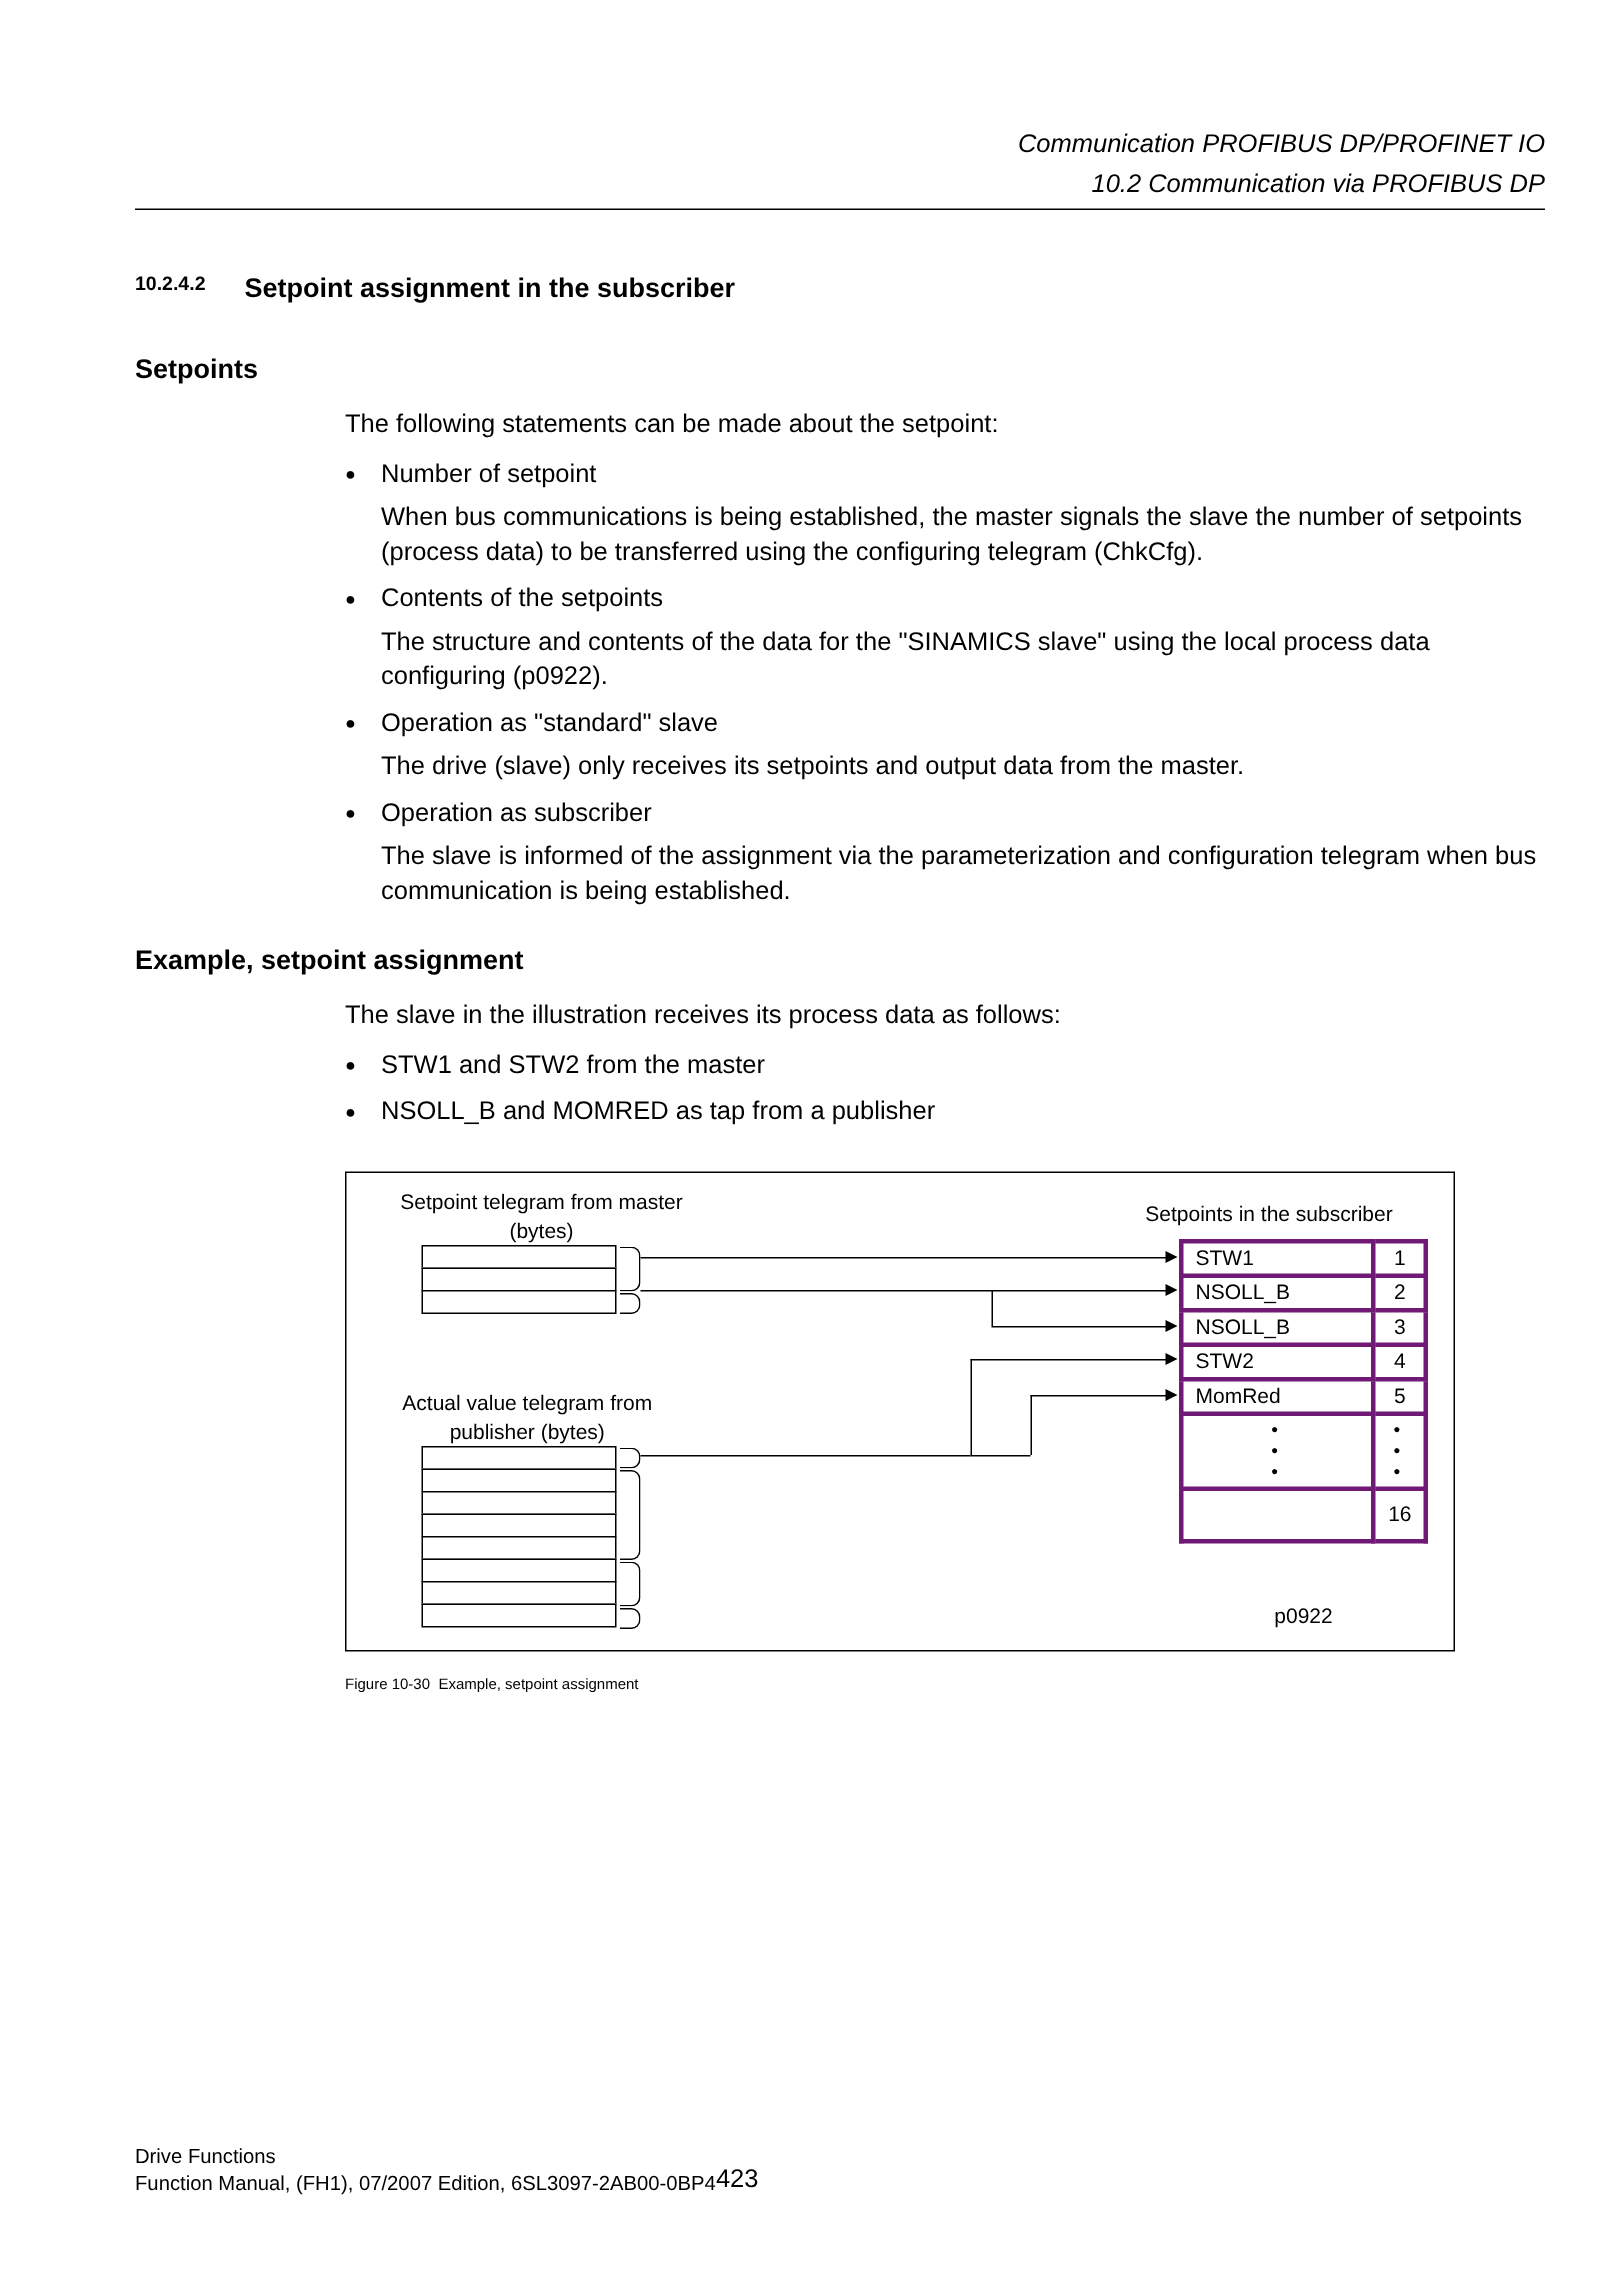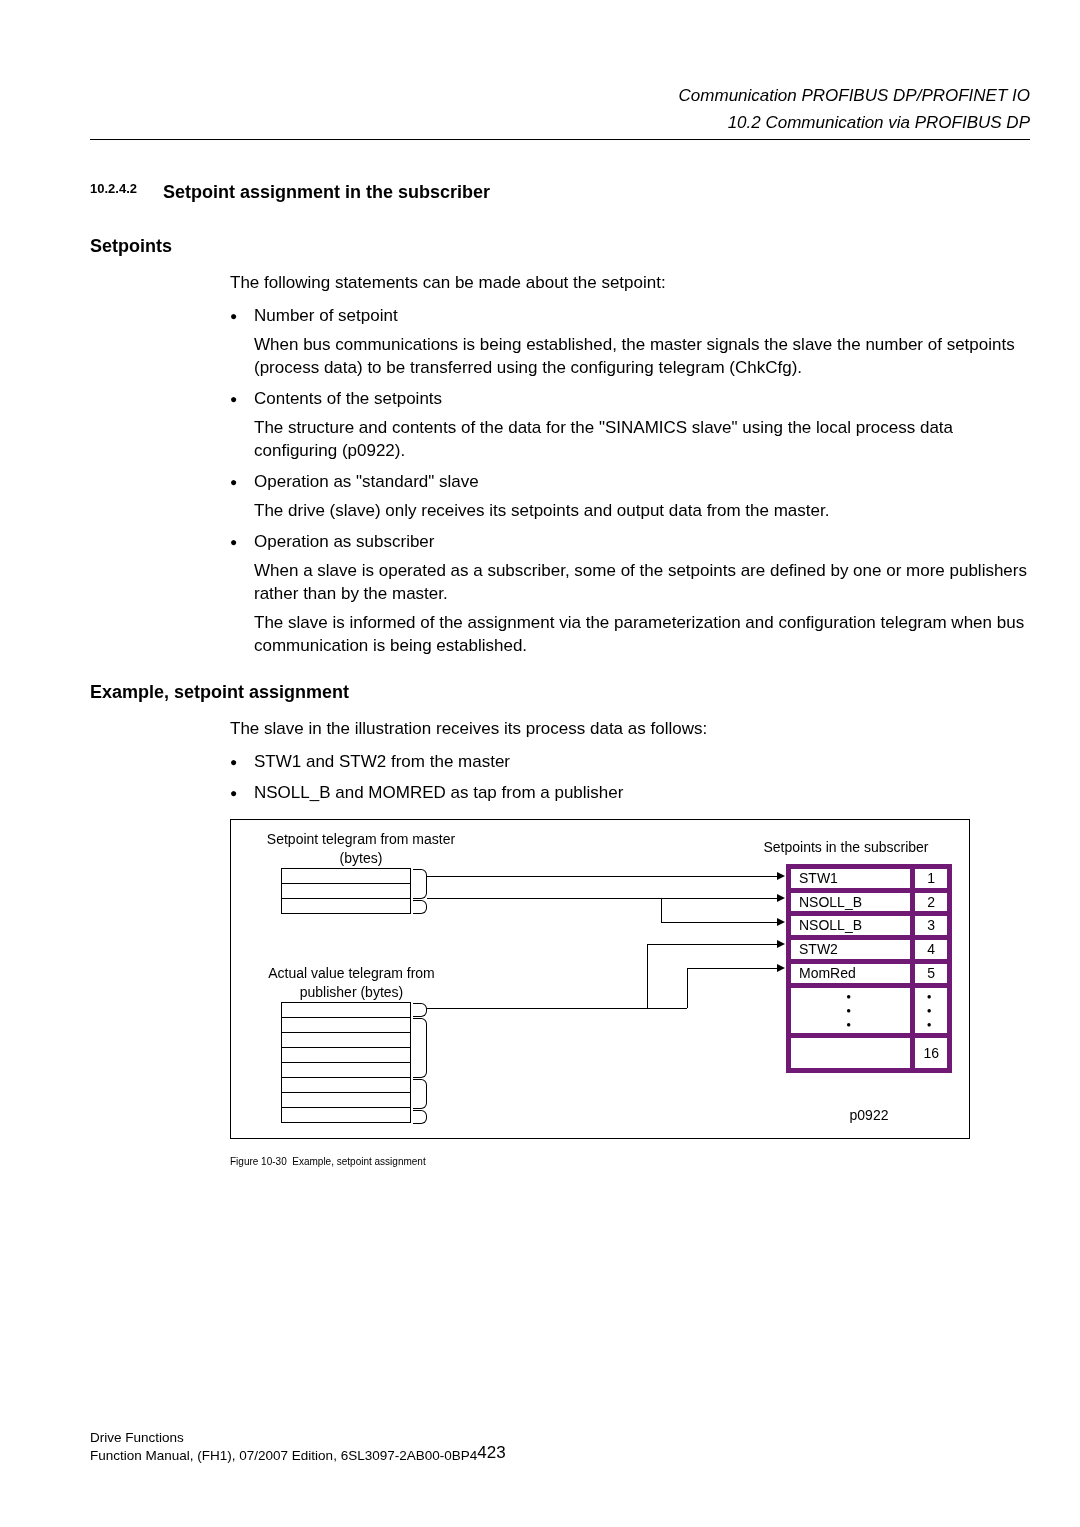--- a/index.html
+++ b/index.html
@@ -71,21 +71,21 @@
     top: 0;
     font-size: 12px;
     line-height: 22px;
   }
   .li-sub {
     margin-top: 6px;
     margin-bottom: 6px;
   }
   .figure-wrap {
     margin-left: 140px;
-    margin-top: 14px;
+    margin-top: 28px;
   }
   .figure {
     border: 1px solid #000;
     width: 740px;
     height: 320px;
     position: relative;
     font-size: 14px;
   }
   .fig-caption {
     font-size: 10px;
@@ -149,21 +149,21 @@
   .rtable {
     position: absolute;
     left: 555px;
     top: 44px;
     width: 166px;
     border-collapse: collapse;
     font-size: 14px;
     background:#fff;
   }
   .rtable td {
-    border: 5px solid #701a75;
+    border: 3px solid #701a75;
     height: 23px;
     padding: 0 8px;
     vertical-align: middle;
   }
   .rtable td.idx { width: 30px; text-align: center; }
   .rtable td.dots { text-align:center; height:50px; letter-spacing:4px;}
   .rtable td.lastidx { height: 35px; }
   .p0922 {
     position: absolute;
     left: 555px;
@@ -245,21 +245,20 @@
       <li>
         <span>Contents of the setpoints</span>
         <p class="li-sub">The structure and contents of the data for the "SINAMICS slave" using the local process data configuring (p0922).</p>
       </li>
       <li>
         <span>Operation as "standard" slave</span>
         <p class="li-sub">The drive (slave) only receives its setpoints and output data from the master.</p>
       </li>
       <li>
         <span>Operation as subscriber</span>
-        <p class="li-sub">When a slave is operated as a subscriber, some of the setpoints are defined by one or more publishers rather than by the master.</p>
         <p class="li-sub">The slave is informed of the assignment via the parameterization and configuration telegram when bus communication is being established.</p>
       </li>
     </ul>
   </div>
 
   <div class="side-heading" style="margin-top:22px;">Example, setpoint assignment</div>
   <div class="body-block">
     <p class="para">The slave in the illustration receives its process data as follows:</p>
     <ul class="bullets">
       <li><span>STW1 and STW2 from the master</span></li>

